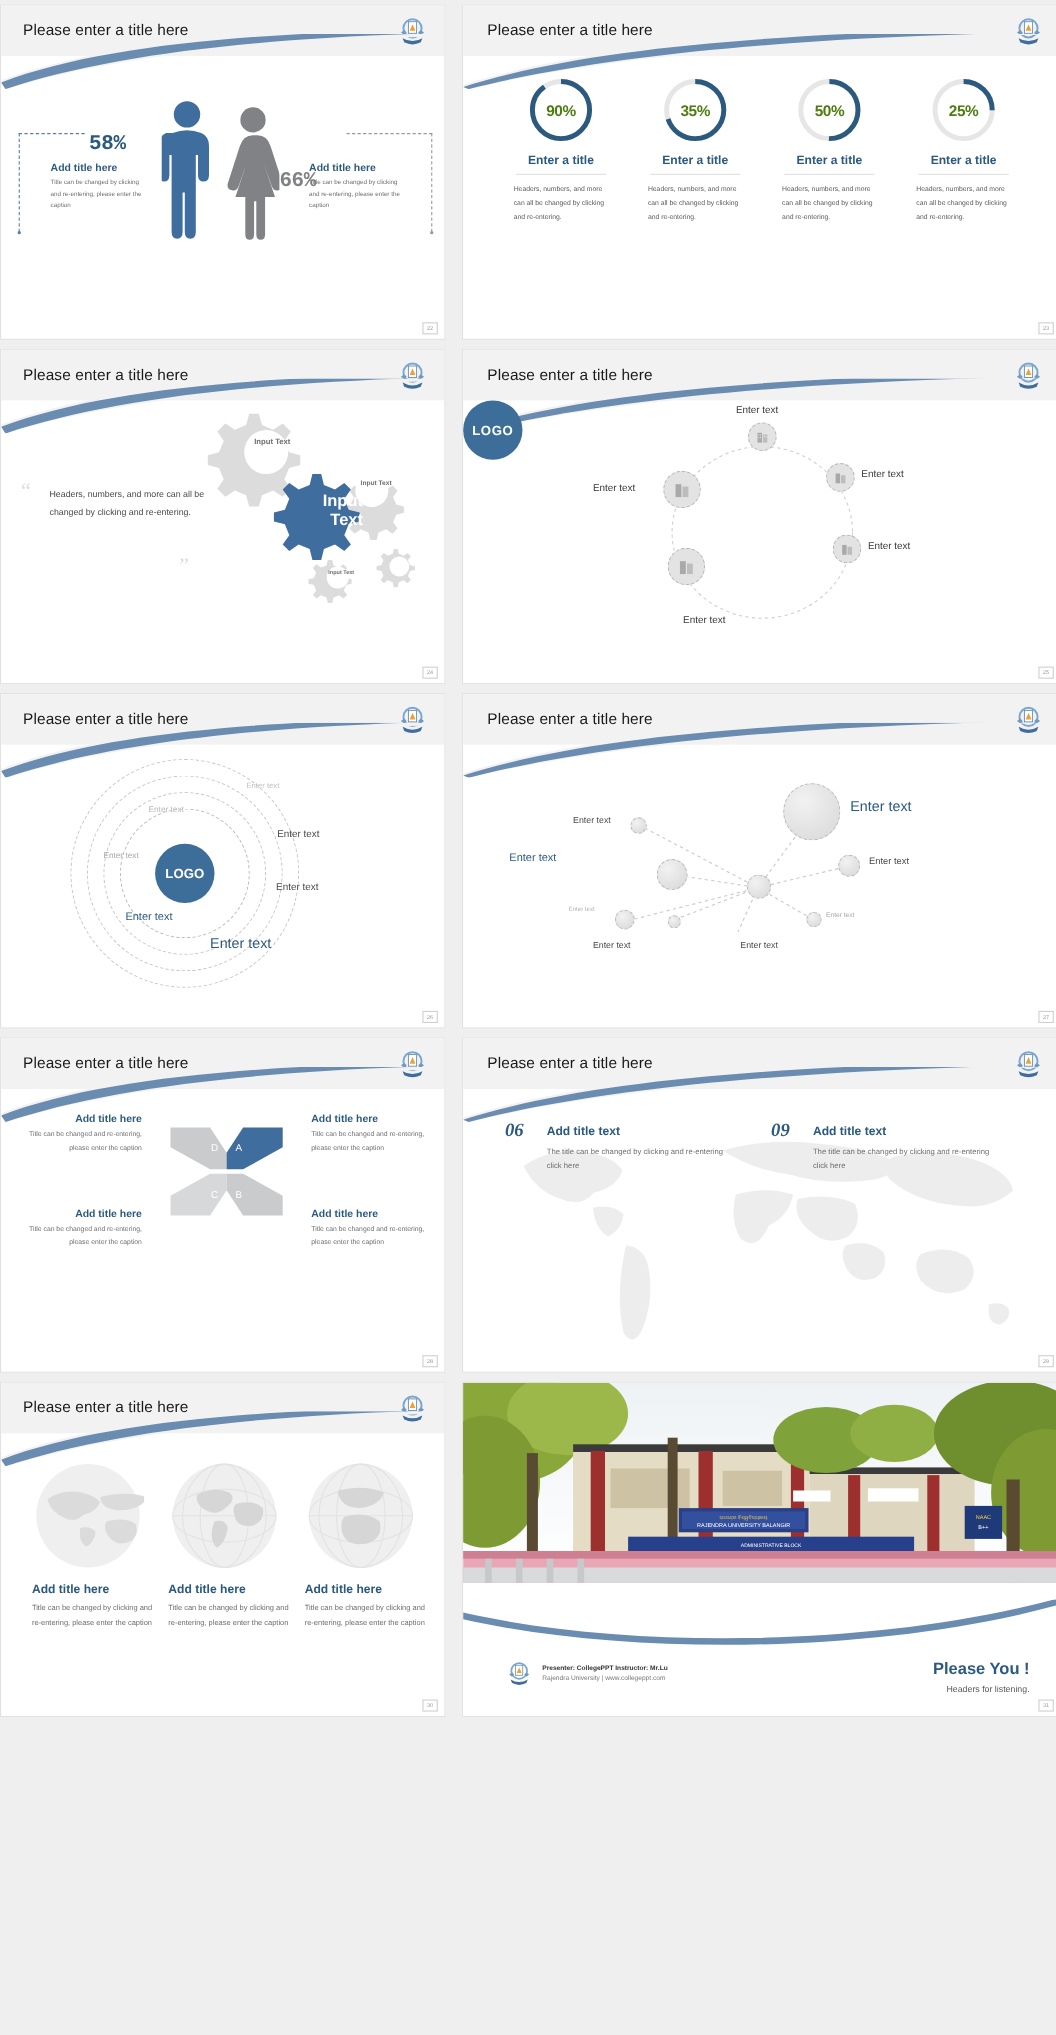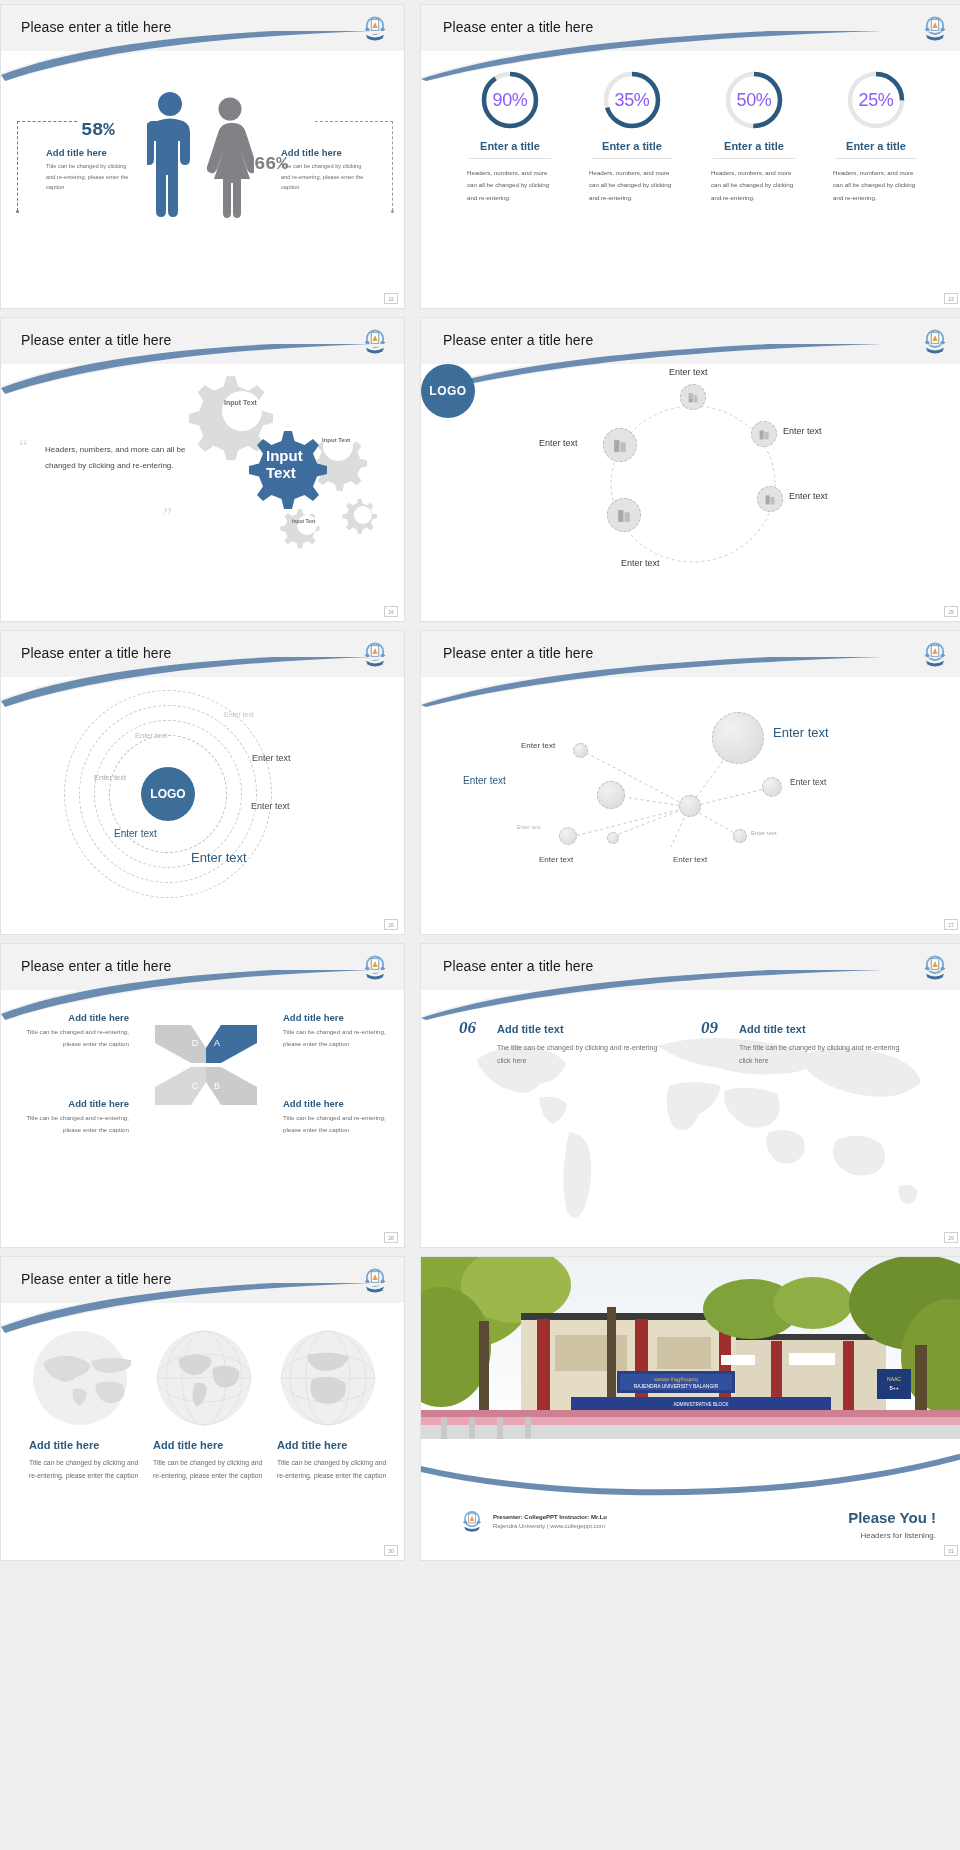--- a/index.html
+++ b/index.html
@@ -39,31 +39,31 @@
   .dashL:after{content:"";position:absolute;left:-2px;bottom:-2px;width:3px;height:3px;background:#5b7fa6;border-radius:50%;}
   .dashR { position:absolute; left:314px; top:70px; width:78px; height:90px;
         border-right:1px dashed #9a9a9a; border-top:1px dashed #9a9a9a;}
   .dashR:after{content:"";position:absolute;right:-2px;bottom:-2px;width:3px;height:3px;background:#9a9a9a;border-radius:50%;}
 
   
   .donuts { position:absolute; left:28px; top:18px; width:490px; display:flex; gap:0; }
   .dcol { width:122px; text-align:center; }
   .dwrap { position:relative; width:62px; height:62px; margin:0 auto; }
   .dtxt { position:absolute; inset:0; display:flex; align-items:center; justify-content:center;
-          font-size:18px; font-weight:normal; color:#8b5cf6; letter-spacing:-.4px;}
+          font-size:14px; font-weight:bold; color:#4d7c0f; letter-spacing:-.4px;}
   .dtitle { margin-top:9px; font-size:11px; font-weight:bold; color:#2c5a7f; }
   .drule { width:82px; height:1px; background:#e0e0e0; margin:6px auto 8px; }
   .dp { width:86px; margin:0 auto; font-size:6.2px; line-height:2.0; color:#58595b; text-align:left;}
 
   
   .quote { position:absolute; left:18px; top:72px; font-size:20px; color:#d9dde1; font-family:"Liberation Serif", serif; }
   .quote.close { left:162px; top:140px; }
   .gtext { position:absolute; left:44px; top:78px; width:150px; font-size:8px; line-height:2.05; color:#4a4a4a;}
   .gearbox { position:absolute; left:185px; top:5px; width:200px; height:190px;}
-  .glabel { position:absolute; text-align:left; color:#6d6e71; font-weight:bold; line-height:1.15; }
+  .glabel { position:absolute; text-align:right; color:#6d6e71; font-weight:bold; line-height:1.15; }
 
   
   .orbit { position:absolute; inset:0; }
   .ocirc { position:absolute; width:54px; height:54px; border-radius:50%; background:#3d6d99;
            display:flex; align-items:center; justify-content:center; color:#fff; font-weight:bold; font-size:12px;
            letter-spacing:.5px;}
   .onode { position:absolute; width:26px; height:26px; border-radius:50%; background:#e3e3e3;
            border:1px dashed #b9b9b9; display:flex;align-items:center;justify-content:center;}
   .olabel { position:absolute; font-size:9px; color:#3a3a3a; white-space:nowrap;}
 

